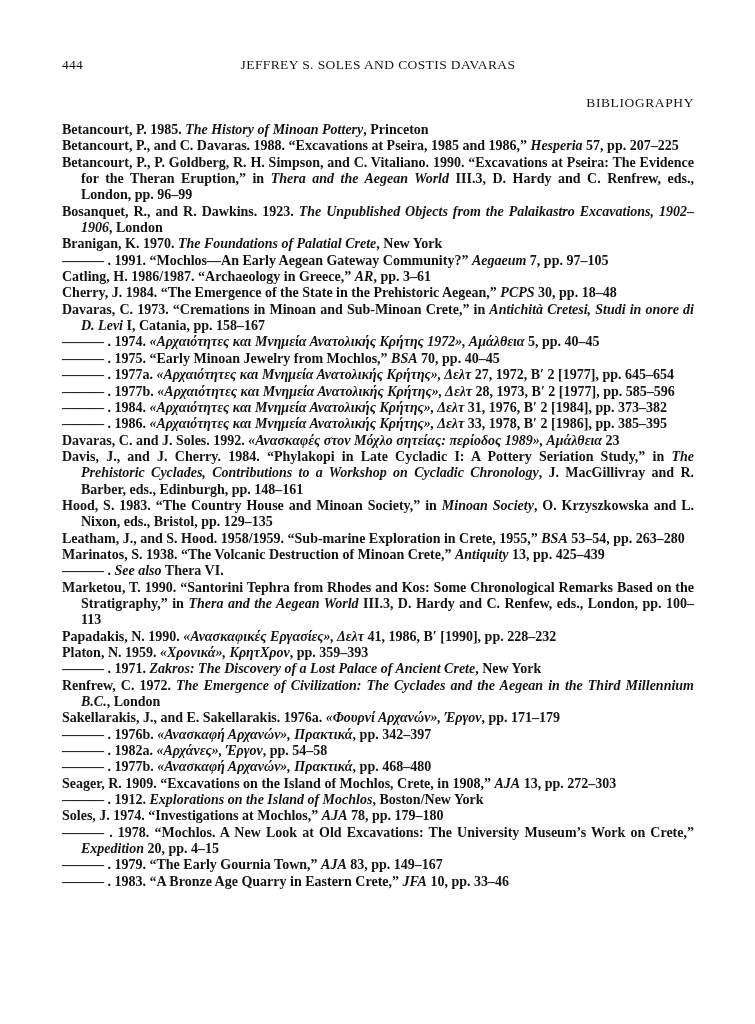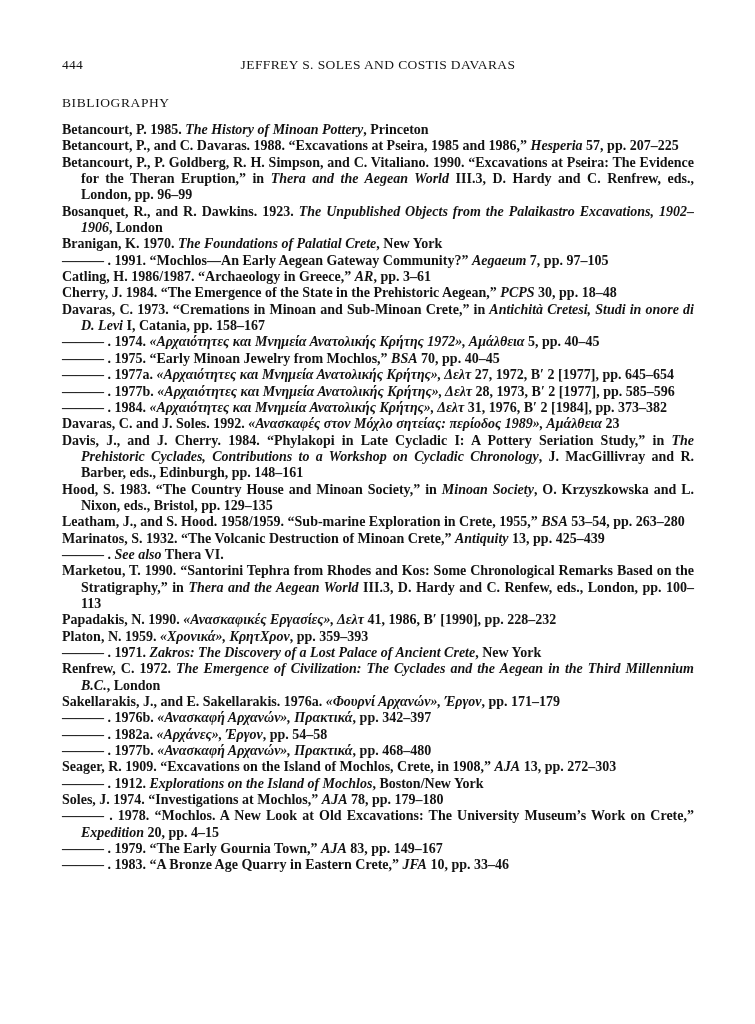--- a/index.html
+++ b/index.html
@@ -28,21 +28,21 @@
     line-height: 16px;
   }
   .page-num {
     position: absolute;
     left: 0;
     top: 0;
     letter-spacing: 0.2px;
   }
   .section-title {
     margin: 22px 0 11px 0;
-    text-align: left;
+    text-align: right;
     font-size: 13.5px;
     font-weight: normal;
     letter-spacing: 0.6px;
   }
   .bib {
     font-size: 14px;
     line-height: 16.35px;
     text-align: justify;
     font-weight: bold;
   }
@@ -72,25 +72,26 @@
       <p class="entry"><span>Branigan, K. 1970. </span><i>The Foundations of Palatial Crete</i><span>, New York</span></p>
       <p class="entry"><span>——— . 1991. “Mochlos—An Early Aegean Gateway Community?” </span><i>Aegaeum</i><span> 7, pp. 97–105</span></p>
       <p class="entry"><span>Catling, H. 1986/1987. “Archaeology in Greece,” </span><i>AR</i><span>, pp. 3–61</span></p>
       <p class="entry"><span>Cherry, J. 1984. “The Emergence of the State in the Prehistoric Aegean,” </span><i>PCPS</i><span> 30, pp. 18–48</span></p>
       <p class="entry"><span>Davaras, C. 1973. “Cremations in Minoan and Sub-Minoan Crete,” in </span><i>Antichità Cretesi, Studi in onore di D. Levi</i><span> I, Catania, pp. 158–167</span></p>
       <p class="entry"><span>——— . 1974. </span><i>«Αρχαιότητες και Μνημεία Ανατολικής Κρήτης 1972», Αμάλθεια</i><span> 5, pp. 40–45</span></p>
       <p class="entry"><span>——— . 1975. “Early Minoan Jewelry from Mochlos,” </span><i>BSA</i><span> 70, pp. 40–45</span></p>
       <p class="entry"><span>——— . 1977a. </span><i>«Αρχαιότητες και Μνημεία Ανατολικής Κρήτης», Δελτ</i><span> 27, 1972, Β′ 2 [1977], pp. 645–654</span></p>
       <p class="entry"><span>——— . 1977b. </span><i>«Αρχαιότητες και Μνημεία Ανατολικής Κρήτης», Δελτ</i><span> 28, 1973, Β′ 2 [1977], pp. 585–596</span></p>
       <p class="entry"><span>——— . 1984. </span><i>«Αρχαιότητες και Μνημεία Ανατολικής Κρήτης», Δελτ</i><span> 31, 1976, Β′ 2 [1984], pp. 373–382</span></p>
+      <p class="entry"><span>——— . 1986. </span><i>«Αρχαιότητες και Μνημεία Ανατολικής Κρήτης», Δελτ</i><span> 33, 1978, Β′ 2 [1986], pp. 385–395</span></p>
       <p class="entry"><span>Davaras, C. and J. Soles. 1992. </span><i>«Ανασκαφές στον Μόχλο σητείας: περίοδος 1989», Αμάλθεια</i><span> 23</span></p>
       <p class="entry"><span>Davis, J., and J. Cherry. 1984. “Phylakopi in Late Cycladic I: A Pottery Seriation Study,” in </span><i>The Prehistoric Cyclades, Contributions to a Workshop on Cycladic Chronology</i><span>, J. MacGillivray and R. Barber, eds., Edinburgh, pp. 148–161</span></p>
       <p class="entry"><span>Hood, S. 1983. “The Country House and Minoan Society,” in </span><i>Minoan Society</i><span>, O. Krzyszkowska and L. Nixon, eds., Bristol, pp. 129–135</span></p>
       <p class="entry"><span>Leatham, J., and S. Hood. 1958/1959. “Sub-marine Exploration in Crete, 1955,” </span><i>BSA</i><span> 53–54, pp. 263–280</span></p>
-      <p class="entry"><span>Marinatos, S. 1932. “The Volcanic Destruction of Minoan Crete,” </span><i>Antiquity</i><span> 13, pp. 425–439</span></p>
+      <p class="entry"><span>Marinatos, S. 1938. “The Volcanic Destruction of Minoan Crete,” </span><i>Antiquity</i><span> 13, pp. 425–439</span></p>
       <p class="entry"><span>——— . </span><i>See also</i><span> Thera VI.</span></p>
       <p class="entry"><span>Marketou, T. 1990. “Santorini Tephra from Rhodes and Kos: Some Chronological Remarks Based on the Stratigraphy,” in </span><i>Thera and the Aegean World</i><span> III.3, D. Hardy and C. Renfew, eds., London, pp. 100–113</span></p>
       <p class="entry"><span>Papadakis, N. 1990. </span><i>«Ανασκαφικές Εργασίες», Δελτ</i><span> 41, 1986, Β′ [1990], pp. 228–232</span></p>
       <p class="entry"><span>Platon, N. 1959. </span><i>«Χρονικά», ΚρητΧρον</i><span>, pp. 359–393</span></p>
       <p class="entry"><span>——— . 1971. </span><i>Zakros: The Discovery of a Lost Palace of Ancient Crete</i><span>, New York</span></p>
       <p class="entry"><span>Renfrew, C. 1972. </span><i>The Emergence of Civilization: The Cyclades and the Aegean in the Third Millennium B.C.</i><span>, London</span></p>
       <p class="entry"><span>Sakellarakis, J., and E. Sakellarakis. 1976a. </span><i>«Φουρνί Αρχανών», Έργον</i><span>, pp. 171–179</span></p>
       <p class="entry"><span>——— . 1976b. </span><i>«Ανασκαφή Αρχανών», Πρακτικά</i><span>, pp. 342–397</span></p>
       <p class="entry"><span>——— . 1982a. </span><i>«Αρχάνες», Έργον</i><span>, pp. 54–58</span></p>
       <p class="entry"><span>——— . 1977b. </span><i>«Ανασκαφή Αρχανών», Πρακτικά</i><span>, pp. 468–480</span></p>

